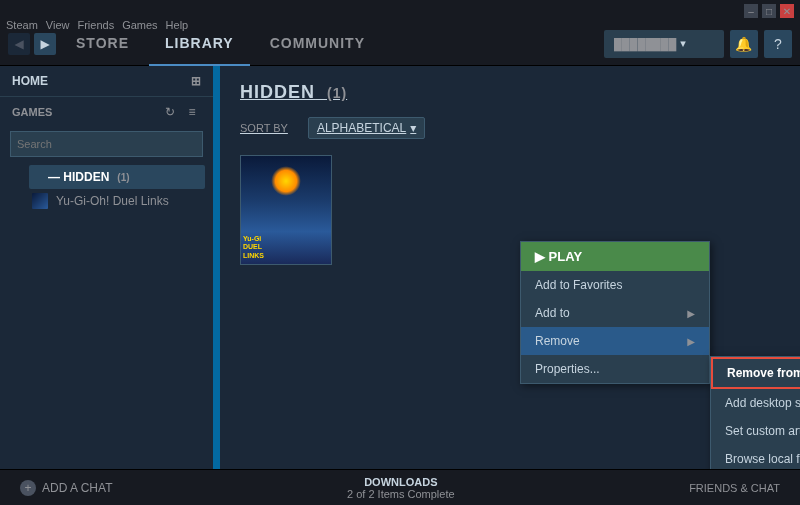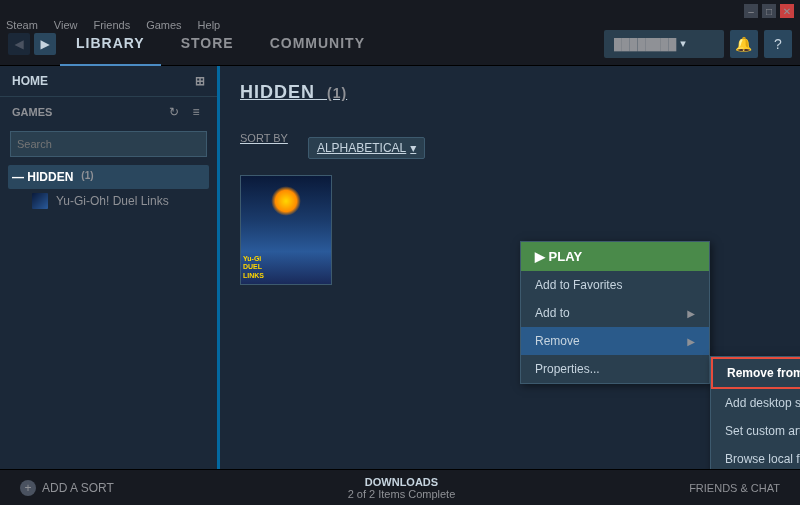--- a/index.html
+++ b/index.html
@@ -20,21 +20,21 @@
       background: #171a21;
       display: flex;
       align-items: center;
       justify-content: space-between;
       padding: 0 6px;
       user-select: none;
     }
     .title-bar-left {
       display: flex;
       align-items: flex-start;
-      gap: 16px;
+      gap: 8px;
       font-size: 11px;
       color: #8f9196;
       margin-top: 27px;
     }
     .title-bar-left span { cursor: pointer; }
     .title-bar-right {
       display: flex;
       align-items: center;
       gap: 4px;
     }
@@ -125,21 +125,21 @@
     
     .main-layout {
       display: flex;
       height: calc(505px - 22px - 44px - 36px);
     }
 
     
     .sidebar {
       width: 220px;
       background: #1b2838;
-      border-right: 3px solid #0369a1;
+      border-right: 7px solid #0369a1;
       display: flex;
       flex-direction: column;
       flex-shrink: 0;
     }
     .sidebar-home {
       padding: 8px 12px;
       font-size: 12px;
       font-weight: bold;
       color: #c6d4df;
       cursor: pointer;
@@ -193,29 +193,30 @@
       color: #c6d4df;
       font-size: 12px;
       cursor: pointer;
       text-align: left;
       border-radius: 2px;
     }
     .sidebar-section {
       padding: 4px 8px;
     }
     .sidebar-item {
-      padding: 5px 4px;
-      cursor: pointer;
-      display: flex;
-      align-items: flex-start;
+      padding: 5px 19px;
+      cursor: pointer;
+      display: flex;
+      align-items: center;
       gap: 6px;
       border-radius: 2px;
       font-size: 12px;
       font-weight: bold;
       color: #c6d4df;
+      margin-left: 21px;
     }
     .sidebar-item.active { background: #2a475e; color: #fff; }
     .sidebar-item .badge {
       font-size: 10px;
       color: #8f9196;
       margin-left: 2px;
     }
     .sidebar-game-item {
       padding: 4px 8px 4px 24px;
       cursor: pointer;
@@ -264,21 +265,20 @@
       display: flex;
       align-items: center;
       gap: 4px;
       background: #2a3f4f;
       border: 1px solid #3d5a6e;
       padding: 3px 8px;
       cursor: pointer;
       color: #c6d4df;
       font-size: 12px;
       border-radius: 2px;
-      margin-top: 20px;
     }
 
     
     .game-grid {
       display: flex;
       flex-wrap: wrap;
       gap: 10px;
       position: relative;
     }
     .game-thumb {
@@ -419,22 +419,22 @@
   <div class="title-bar-right">
     <button class="title-btn">–</button>
     <button class="title-btn">□</button>
     <button class="title-btn" style="background:#c94040;">✕</button>
   </div>
 </div>
 
 <div class="nav-bar">
   <button class="nav-arrow disabled">◀</button>
   <button class="nav-arrow">▶</button>
+  <div class="nav-tab">STORE</div>
   <div class="nav-tab active">LIBRARY</div>
-  <div class="nav-tab">STORE</div>
   <div class="nav-tab">COMMUNITY</div>
   <div class="nav-icons">
     <div class="user-btn" style="background:#2a3f4f; min-width:120px;">
       <span style="color:#8f9196;">████████</span>
       <span>▾</span>
     </div>
     <button class="nav-icon-btn">🔔</button>
     <button class="nav-icon-btn">?</button>
   </div>
 </div>
@@ -508,21 +508,21 @@
       <div class="context-menu-item">Browse local files</div>
 
     </div>
 
   </div>
 </div>
 
 <div class="bottom-bar">
   <div class="add-game-btn">
     <span style="width:16px;height:16px;background:#4a5260;border-radius:50%;display:flex;align-items:center;justify-content:center;font-size:12px;">+</span>
-    <span>ADD A SORT</span>
+    <span>ADD A CHAT</span>
   </div>
   <div class="downloads-center">
     <div class="downloads-title">DOWNLOADS</div>
     <div>2 of 2 Items Complete</div>
   </div>
   <div class="friends-btn">
     <span>FRIENDS &amp; CHAT</span>
   </div>
 </div>
 

